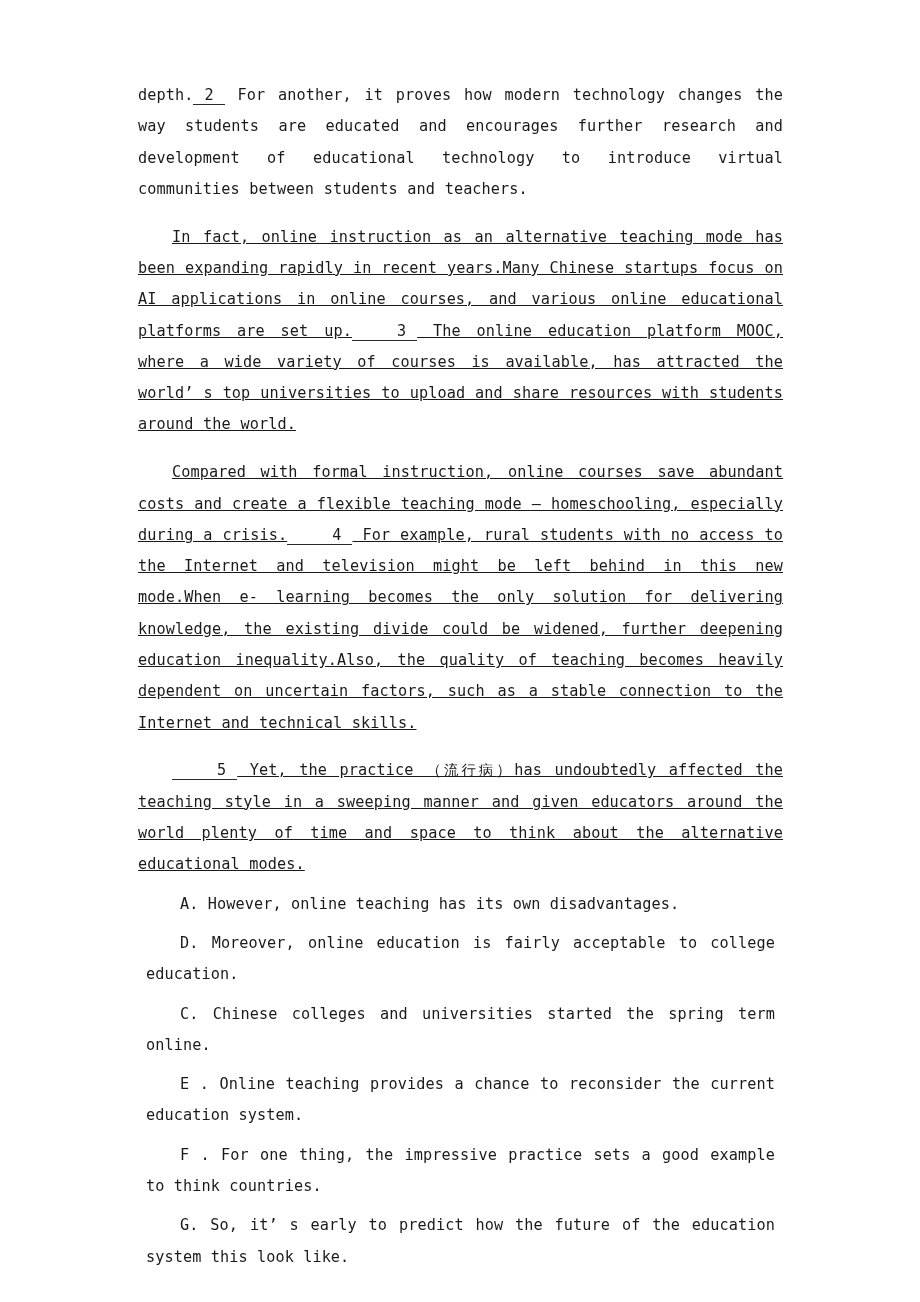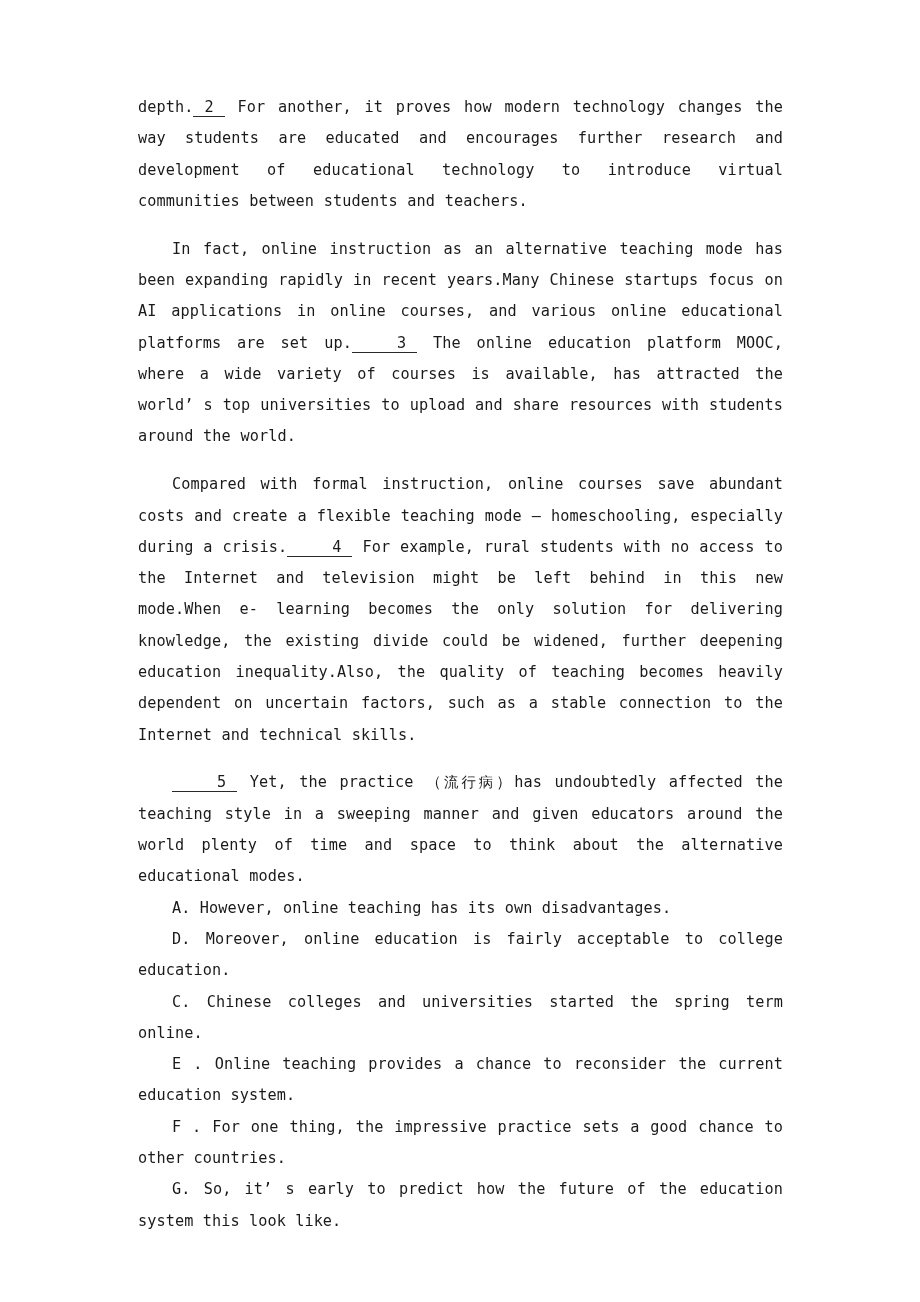--- a/index.html
+++ b/index.html
@@ -11,58 +11,59 @@
     width: 920px;
     height: 1302px;
     position: relative;
     font-family: "DejaVu Sans Mono", "Liberation Mono", monospace;
     color: #1a1a1a;
     overflow: hidden;
   }
   #page {
     position: absolute;
     left: 138px;
-    top: 92px;
+    top: 80px;
     width: 645px;
   }
   .para {
     font-size: 15.2px;
     line-height: 31.3px;
     text-align: justify;
     text-align-last: left;
     text-justify: inter-word;
     margin: 0;
     letter-spacing: 0.1px;
     word-spacing: 0.4px;
     -webkit-hyphens: none;
     hyphens: none;
   }
   .para.indent {
     text-indent: 34px;
+    text-decoration: underline;
   }
   .gap-para {
     margin-top: 16.5px;
   }
   .gap-option {
     margin-top: 15.5px;
   }
   .blank {
     display: inline-block;
     border-bottom: 1.2px solid #2a2a2a;
     padding: 0 11px;
     line-height: 1.05;
     text-align: center;
     vertical-align: baseline;
   }
   .opt {
     font-size: 15.2px;
     line-height: 31.3px;
     text-align: justify;
     text-align-last: left;
-    margin: 0;
+    margin: 8px;
     text-indent: 34px;
     letter-spacing: 0.1px;
   }
   .cjk {
     font-family: "DejaVu Sans", "Liberation Sans", sans-serif;
     font-size: 14.4px;
   }
 </style>
 </head>
 <body>
@@ -72,16 +73,16 @@
       <div class="para"><span>depth.</span><span class="blank">2</span><span> For another, it proves how modern technology changes the way students are educated and encourages further research  and  development  of educational technology to introduce virtual communities between students and teachers.</span></div>
       <div class="para indent gap-para"><span>In fact, online instruction as an alternative teaching mode has been expanding rapidly in recent years.Many Chinese startups focus on AI applications in online courses, and various online educational platforms  are  set up.</span><span class="blank">3</span><span> The  online education platform MOOC, where a wide variety of courses is available, has attracted the world’ s top universities to upload and share resources with students around the world.</span></div>
       <div class="para indent gap-para"><span>Compared with formal instruction, online courses save abundant costs and create a flexible teaching mode — homeschooling, especially during a crisis.</span><span class="blank">4</span><span> For example, rural students with no access to the Internet and television might be left behind in this new mode.When e- learning becomes the only solution for delivering knowledge,  the  existing  divide  could  be  widened,  further  deepening  education inequality.Also,  the  quality of teaching becomes heavily dependent on uncertain factors,  such as a stable connection to the Internet and technical skills.</span></div>
       <div class="para indent gap-para"><span class="blank">5</span><span> Yet, the practice （</span><span class="cjk">流行病</span><span>）has undoubtedly affected the teaching style in a sweeping manner and given educators around the world plenty of time and space to think about the alternative educational modes.</span></div>
     </div>
   <div id="option-list">
       <div class="opt gap-option"><span>A.</span><span> However, online teaching has its own disadvantages.</span></div>
       <div class="opt gap-option"><span>D.</span><span> Moreover, online education is fairly acceptable to college education.</span></div>
       <div class="opt gap-option"><span>C.</span><span> Chinese colleges and universities started the spring term online.</span></div>
       <div class="opt gap-option"><span>E .</span><span> Online teaching provides a chance to reconsider the current education system.</span></div>
-      <div class="opt gap-option"><span>F .</span><span> For one thing, the impressive practice sets a good chance to other countries.</span></div>
+      <div class="opt gap-option"><span>F .</span><span> For one thing, the impressive practice sets a good example to think countries.</span></div>
       <div class="opt gap-option"><span>G.</span><span> So, it’ s early to predict how the future of the education system this look like.</span></div>
     </div>
 </div>
 
 </body></html>

